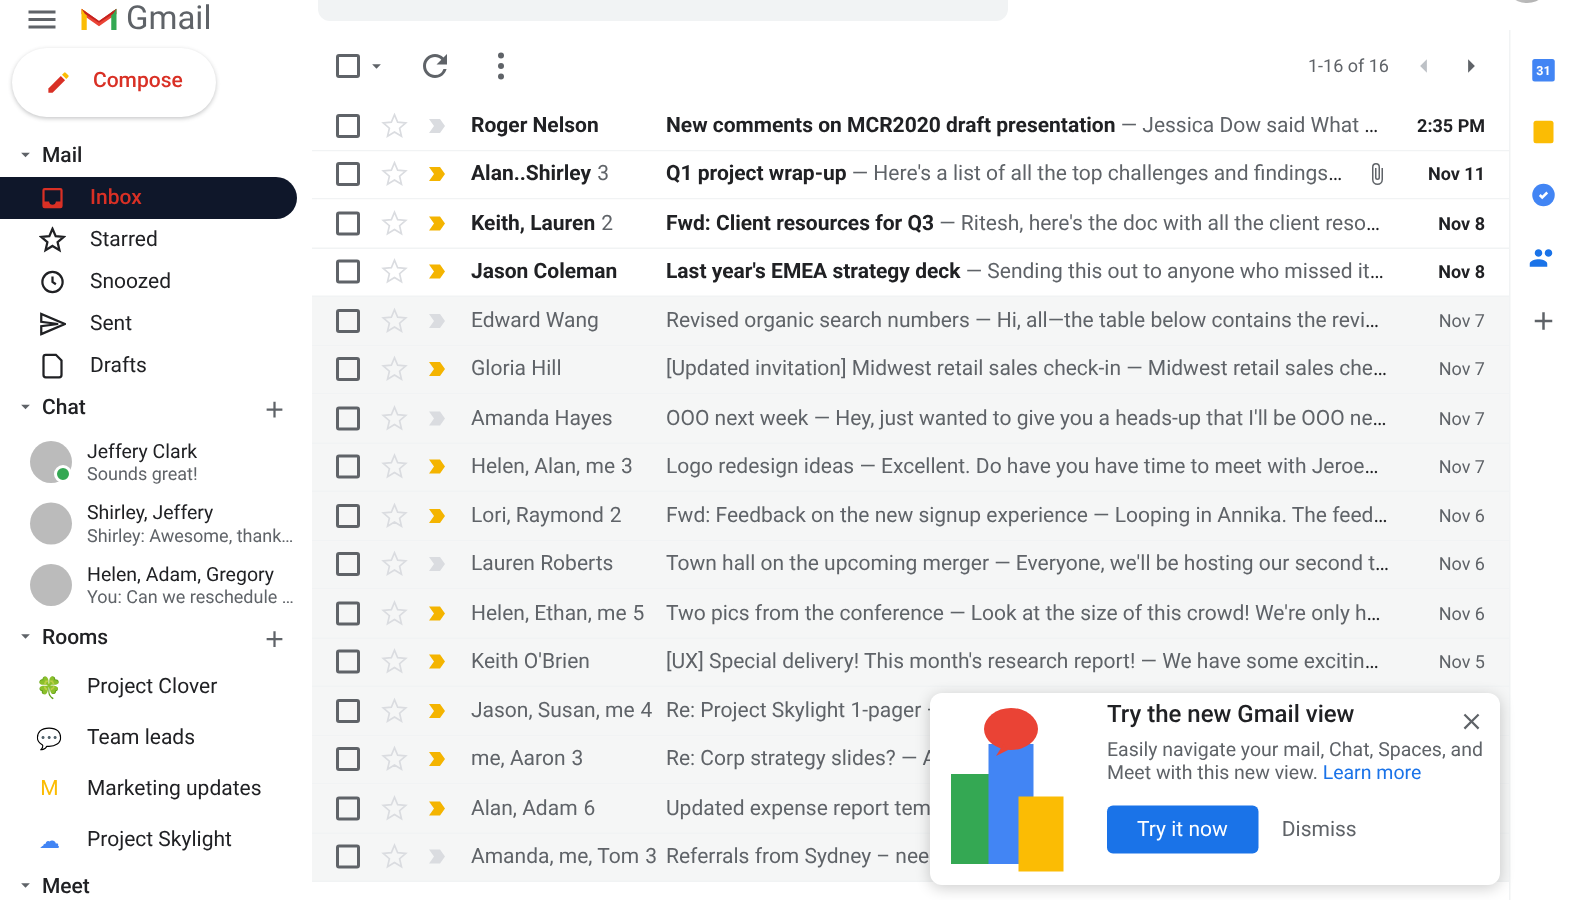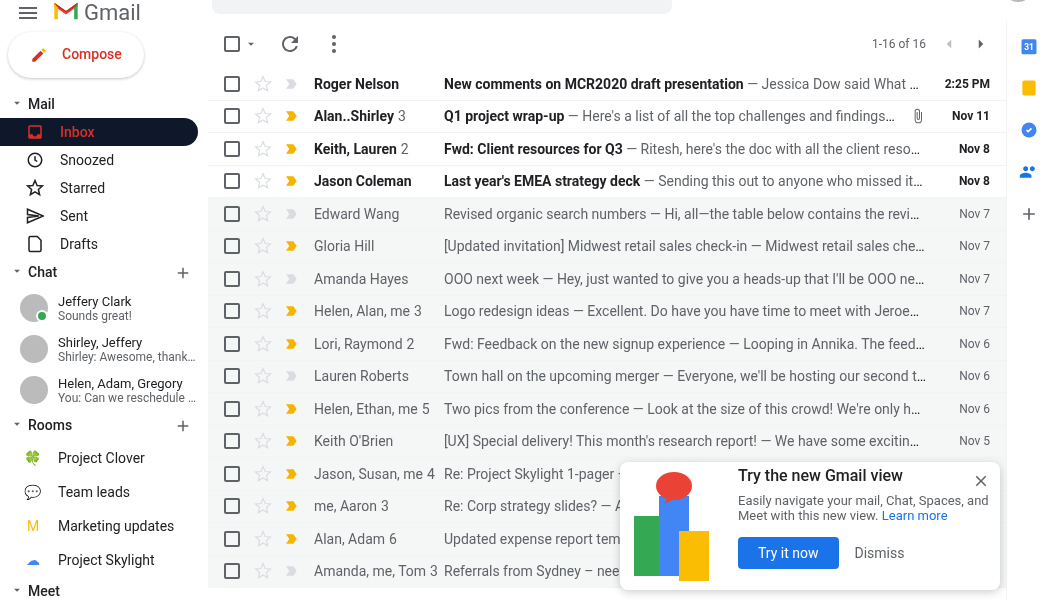--- a/index.html
+++ b/index.html
@@ -1,21 +1,21 @@
 <!DOCTYPE html>
 <html><head>
 <meta charset="utf-8">
 <style>
 * { box-sizing: border-box; margin: 0; padding: 0; font-family: 'Google Sans', Roboto, Arial, sans-serif; }
 body { background: #fff; font-size: 14px; color: #202124; overflow: hidden; width: 1050px; height: 600px; }
 
 .header { height: 20px; display: flex; align-items: flex-start; padding: 0 16px; gap: 16px; background: #fff; overflow: hidden; }
 .header-left { display: flex; align-items: center; gap: 12px; width: 180px; }
 .menu-icon { width: 24px; height: 24px; }
-.logo { display: flex; align-items: flex-start; gap: 4px; font-size: 22px; color: #5f6368; }
+.logo { display: flex; align-items: flex-end; gap: 4px; font-size: 22px; color: #5f6368; }
 .logo-m { width: 28px; height: 22px; }
 .search-bar { flex: 1; max-width: 460px; height: 44px; background: #f1f3f4; border-radius: 8px; display: flex; align-items: center; padding: 0 14px; gap: 12px; margin-top: -30px; }
 .search-bar svg { width: 20px; height: 20px; }
 .search-input { flex: 1; border: none; background: transparent; font-size: 16px; outline: none; color: #5f6368; }
 .header-right { display: flex; align-items: center; gap: 14px; margin-left: auto; margin-top: -30px; }
 .icon-btn { width: 24px; height: 24px; color: #5f6368; cursor: pointer; }
 .avatar { width: 32px; height: 32px; border-radius: 50%; background: linear-gradient(135deg,#ddd,#aaa); }
 
 .layout { display: flex; height: 580px; }
 .sidebar { width: 208px; padding: 8px 0 0 0; overflow-y: auto; }
@@ -128,30 +128,30 @@
       </div>
     <div id="mail-nav">
         <div class="nav-item active">
           <svg viewBox="0 0 24 24" fill="currentColor">
             <path d="M19 3H5a2 2 0 00-2 2v14a2 2 0 002 2h14a2 2 0 002-2V5a2 2 0 00-2-2zm0 12h-4c0 1.66-1.35 3-3 3s-3-1.34-3-3H5V5h14v10z"></path>
           </svg>
           <span>Inbox</span>
         </div>
         <div class="nav-item">
           <svg viewBox="0 0 24 24" fill="currentColor">
+            <path d="M12 17.27L18.18 21l-1.64-7.03L22 9.24l-7.19-.61L12 2 9.19 8.63 2 9.24l5.46 4.73L5.82 21z" fill="none" stroke="currentColor" stroke-width="2"></path>
+          </svg>
+          <span>Starred</span>
+        </div>
+        <div class="nav-item">
+          <svg viewBox="0 0 24 24" fill="currentColor">
             <circle cx="12" cy="12" r="9" fill="none" stroke="currentColor" stroke-width="2"></circle>
             <path d="M12 7v5l3 2" stroke="currentColor" stroke-width="2" fill="none"></path>
           </svg>
           <span>Snoozed</span>
-        </div>
-        <div class="nav-item">
-          <svg viewBox="0 0 24 24" fill="currentColor">
-            <path d="M12 17.27L18.18 21l-1.64-7.03L22 9.24l-7.19-.61L12 2 9.19 8.63 2 9.24l5.46 4.73L5.82 21z" fill="none" stroke="currentColor" stroke-width="2"></path>
-          </svg>
-          <span>Starred</span>
         </div>
         <div class="nav-item">
           <svg viewBox="0 0 24 24" fill="currentColor">
             <path d="M2 21l21-9L2 3v7l15 2-15 2z" fill="none" stroke="currentColor" stroke-width="2"></path>
           </svg>
           <span>Sent</span>
         </div>
         <div class="nav-item">
           <svg viewBox="0 0 24 24" fill="currentColor">
             <path d="M6 2h9l5 5v13a2 2 0 01-2 2H6a2 2 0 01-2-2V4a2 2 0 012-2z" fill="none" stroke="currentColor" stroke-width="2"></path>
@@ -261,21 +261,21 @@
     <div class="cb"></div>
     <svg class="star" viewBox="0 0 24 24" fill="currentColor">
             <path d="M12 17.27L18.18 21l-1.64-7.03L22 9.24l-7.19-.61L12 2 9.19 8.63 2 9.24l5.46 4.73L5.82 21z" fill="none" stroke="currentColor" stroke-width="1.5"></path>
           </svg>
     <svg class="important " viewBox="0 0 24 24" fill="currentColor">
             <path d="M3 5h11l5 7-5 7H3l5-7z"></path>
           </svg>
     <div class="sender">Roger Nelson</div>
     <div class="subject-line"><span class="subject">New comments on MCR2020 draft presentation</span><span class="snippet"> — Jessica Dow said What about Eva...</span></div>
 
-    <div class="date">2:25 PM</div>
+    <div class="date">2:35 PM</div>
         </div>
         <div class="mail-row unread">
     <div class="cb"></div>
     <svg class="star" viewBox="0 0 24 24" fill="currentColor">
             <path d="M12 17.27L18.18 21l-1.64-7.03L22 9.24l-7.19-.61L12 2 9.19 8.63 2 9.24l5.46 4.73L5.82 21z" fill="none" stroke="currentColor" stroke-width="1.5"></path>
           </svg>
     <svg class="important marked" viewBox="0 0 24 24" fill="currentColor">
             <path d="M3 5h11l5 7-5 7H3l5-7z"></path>
           </svg>
     <div class="sender">Alan..Shirley<span class="sender-count">3</span></div>

